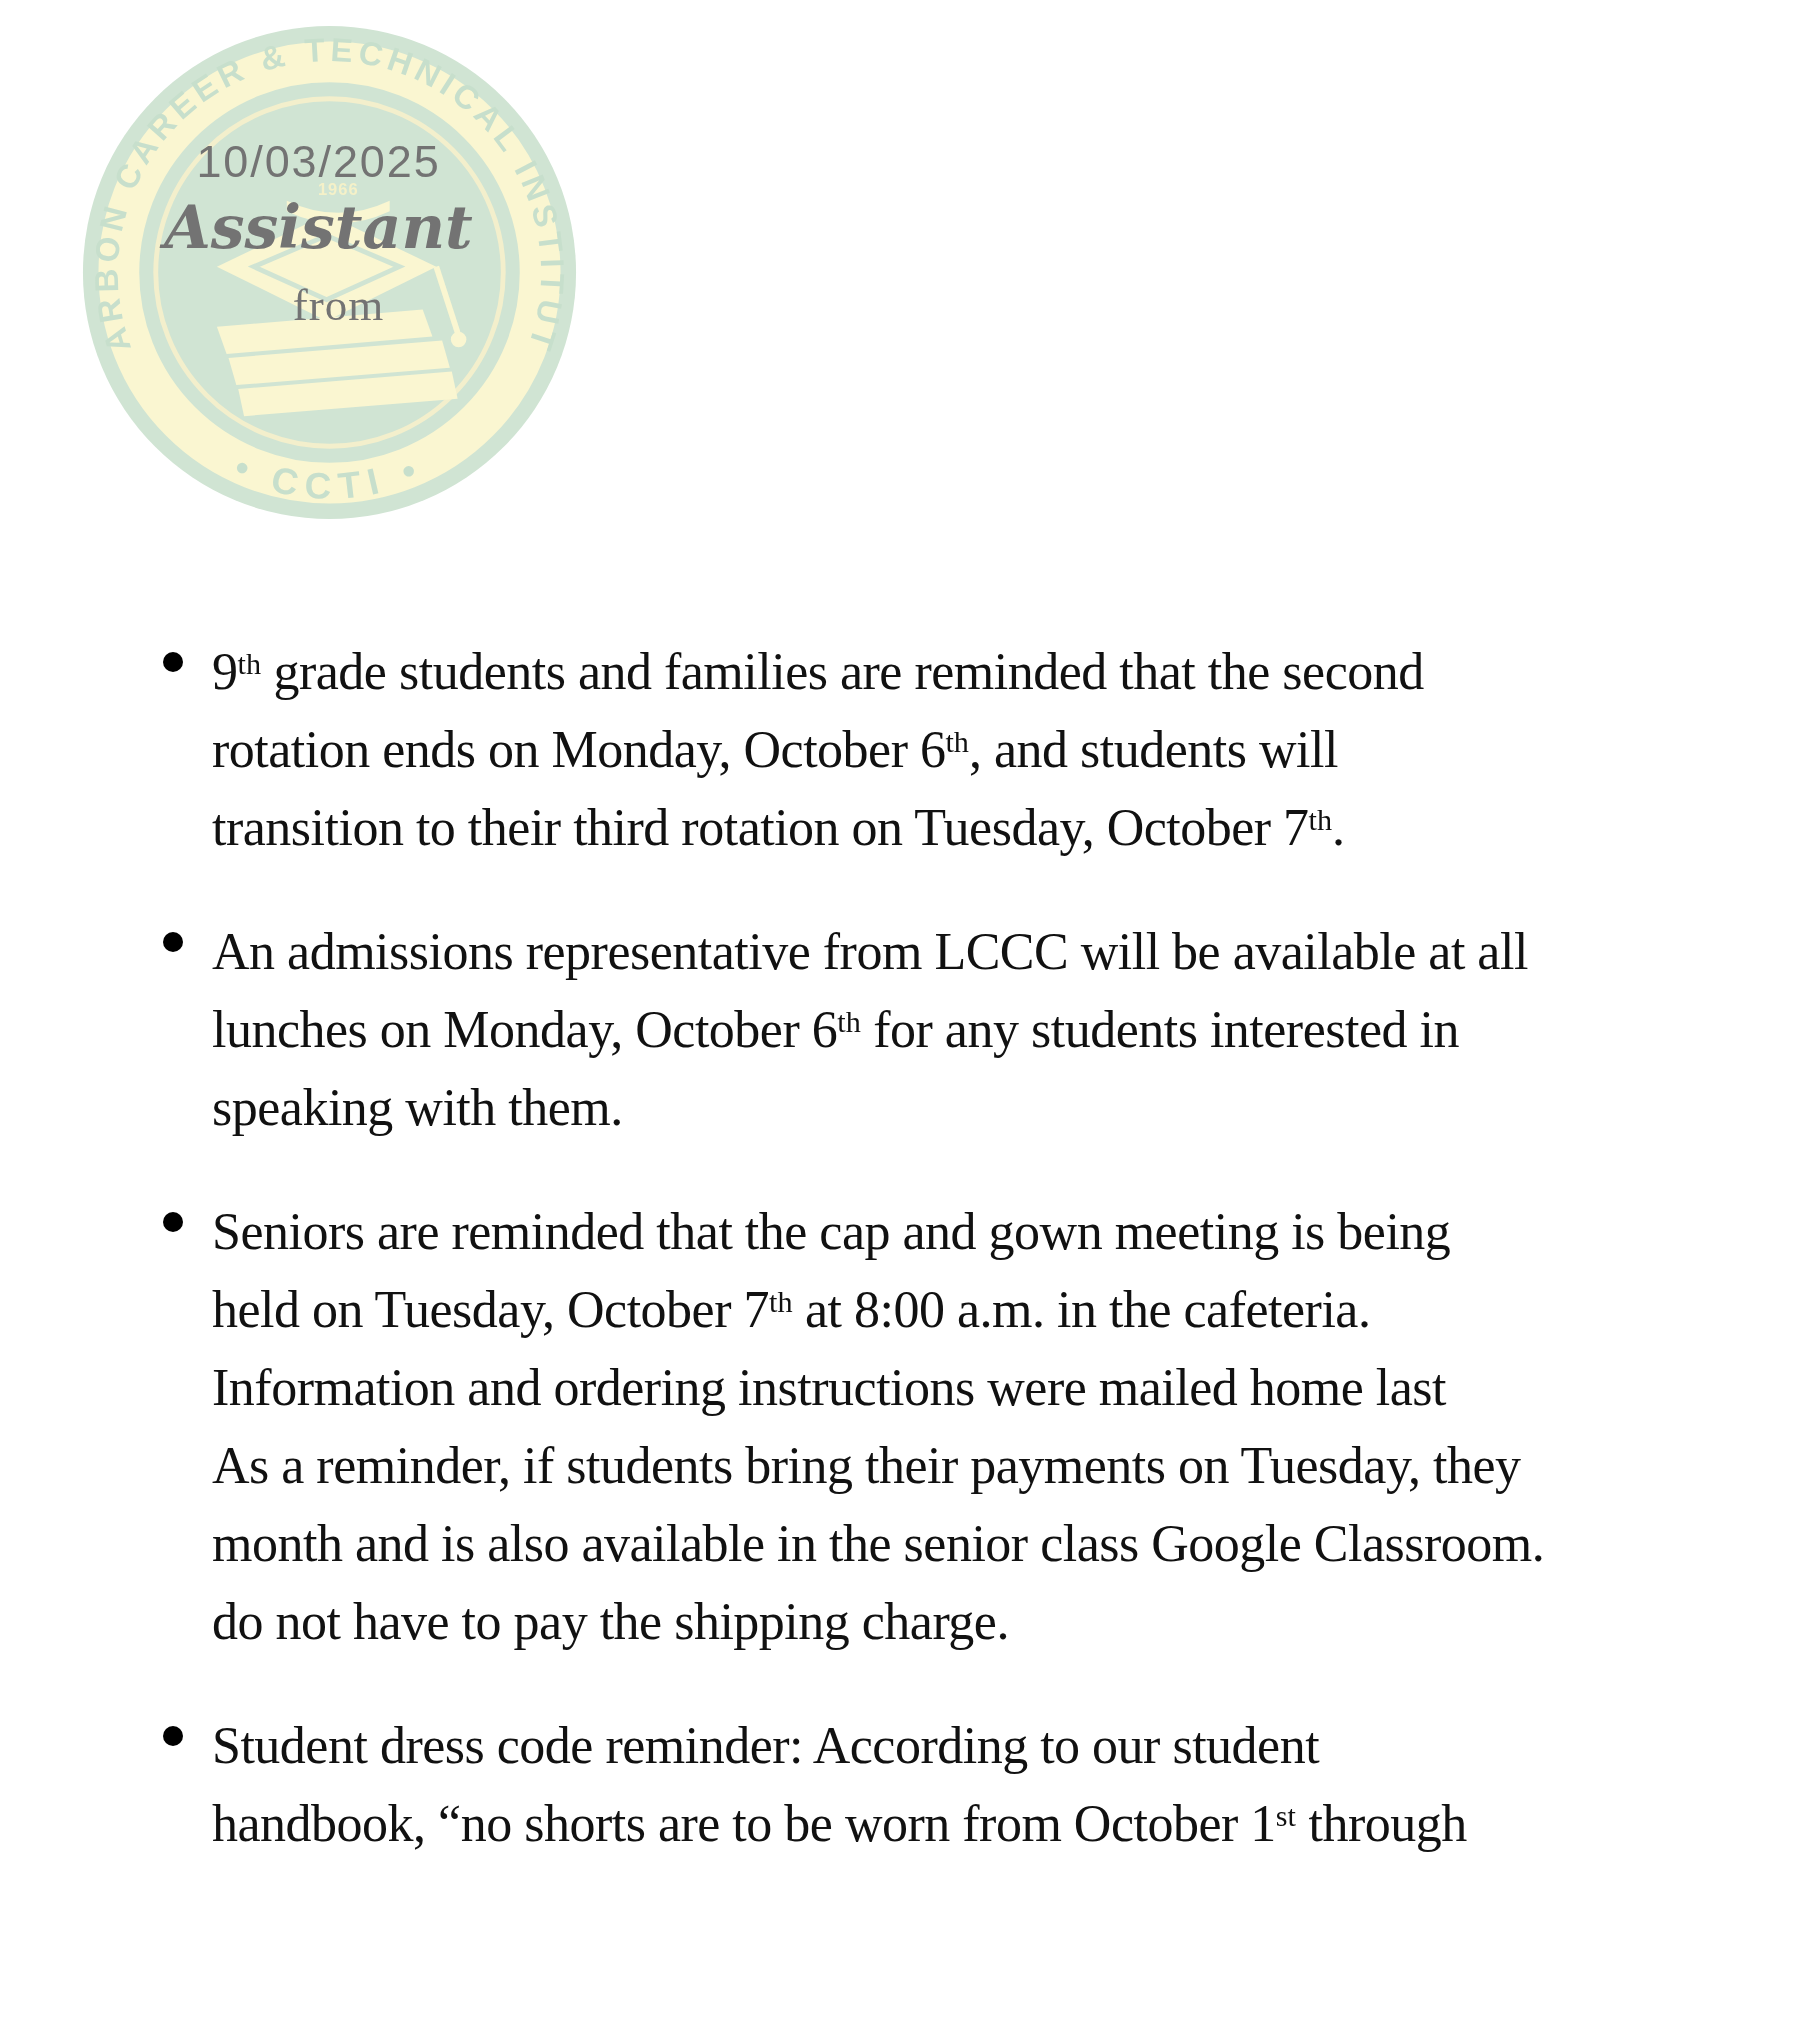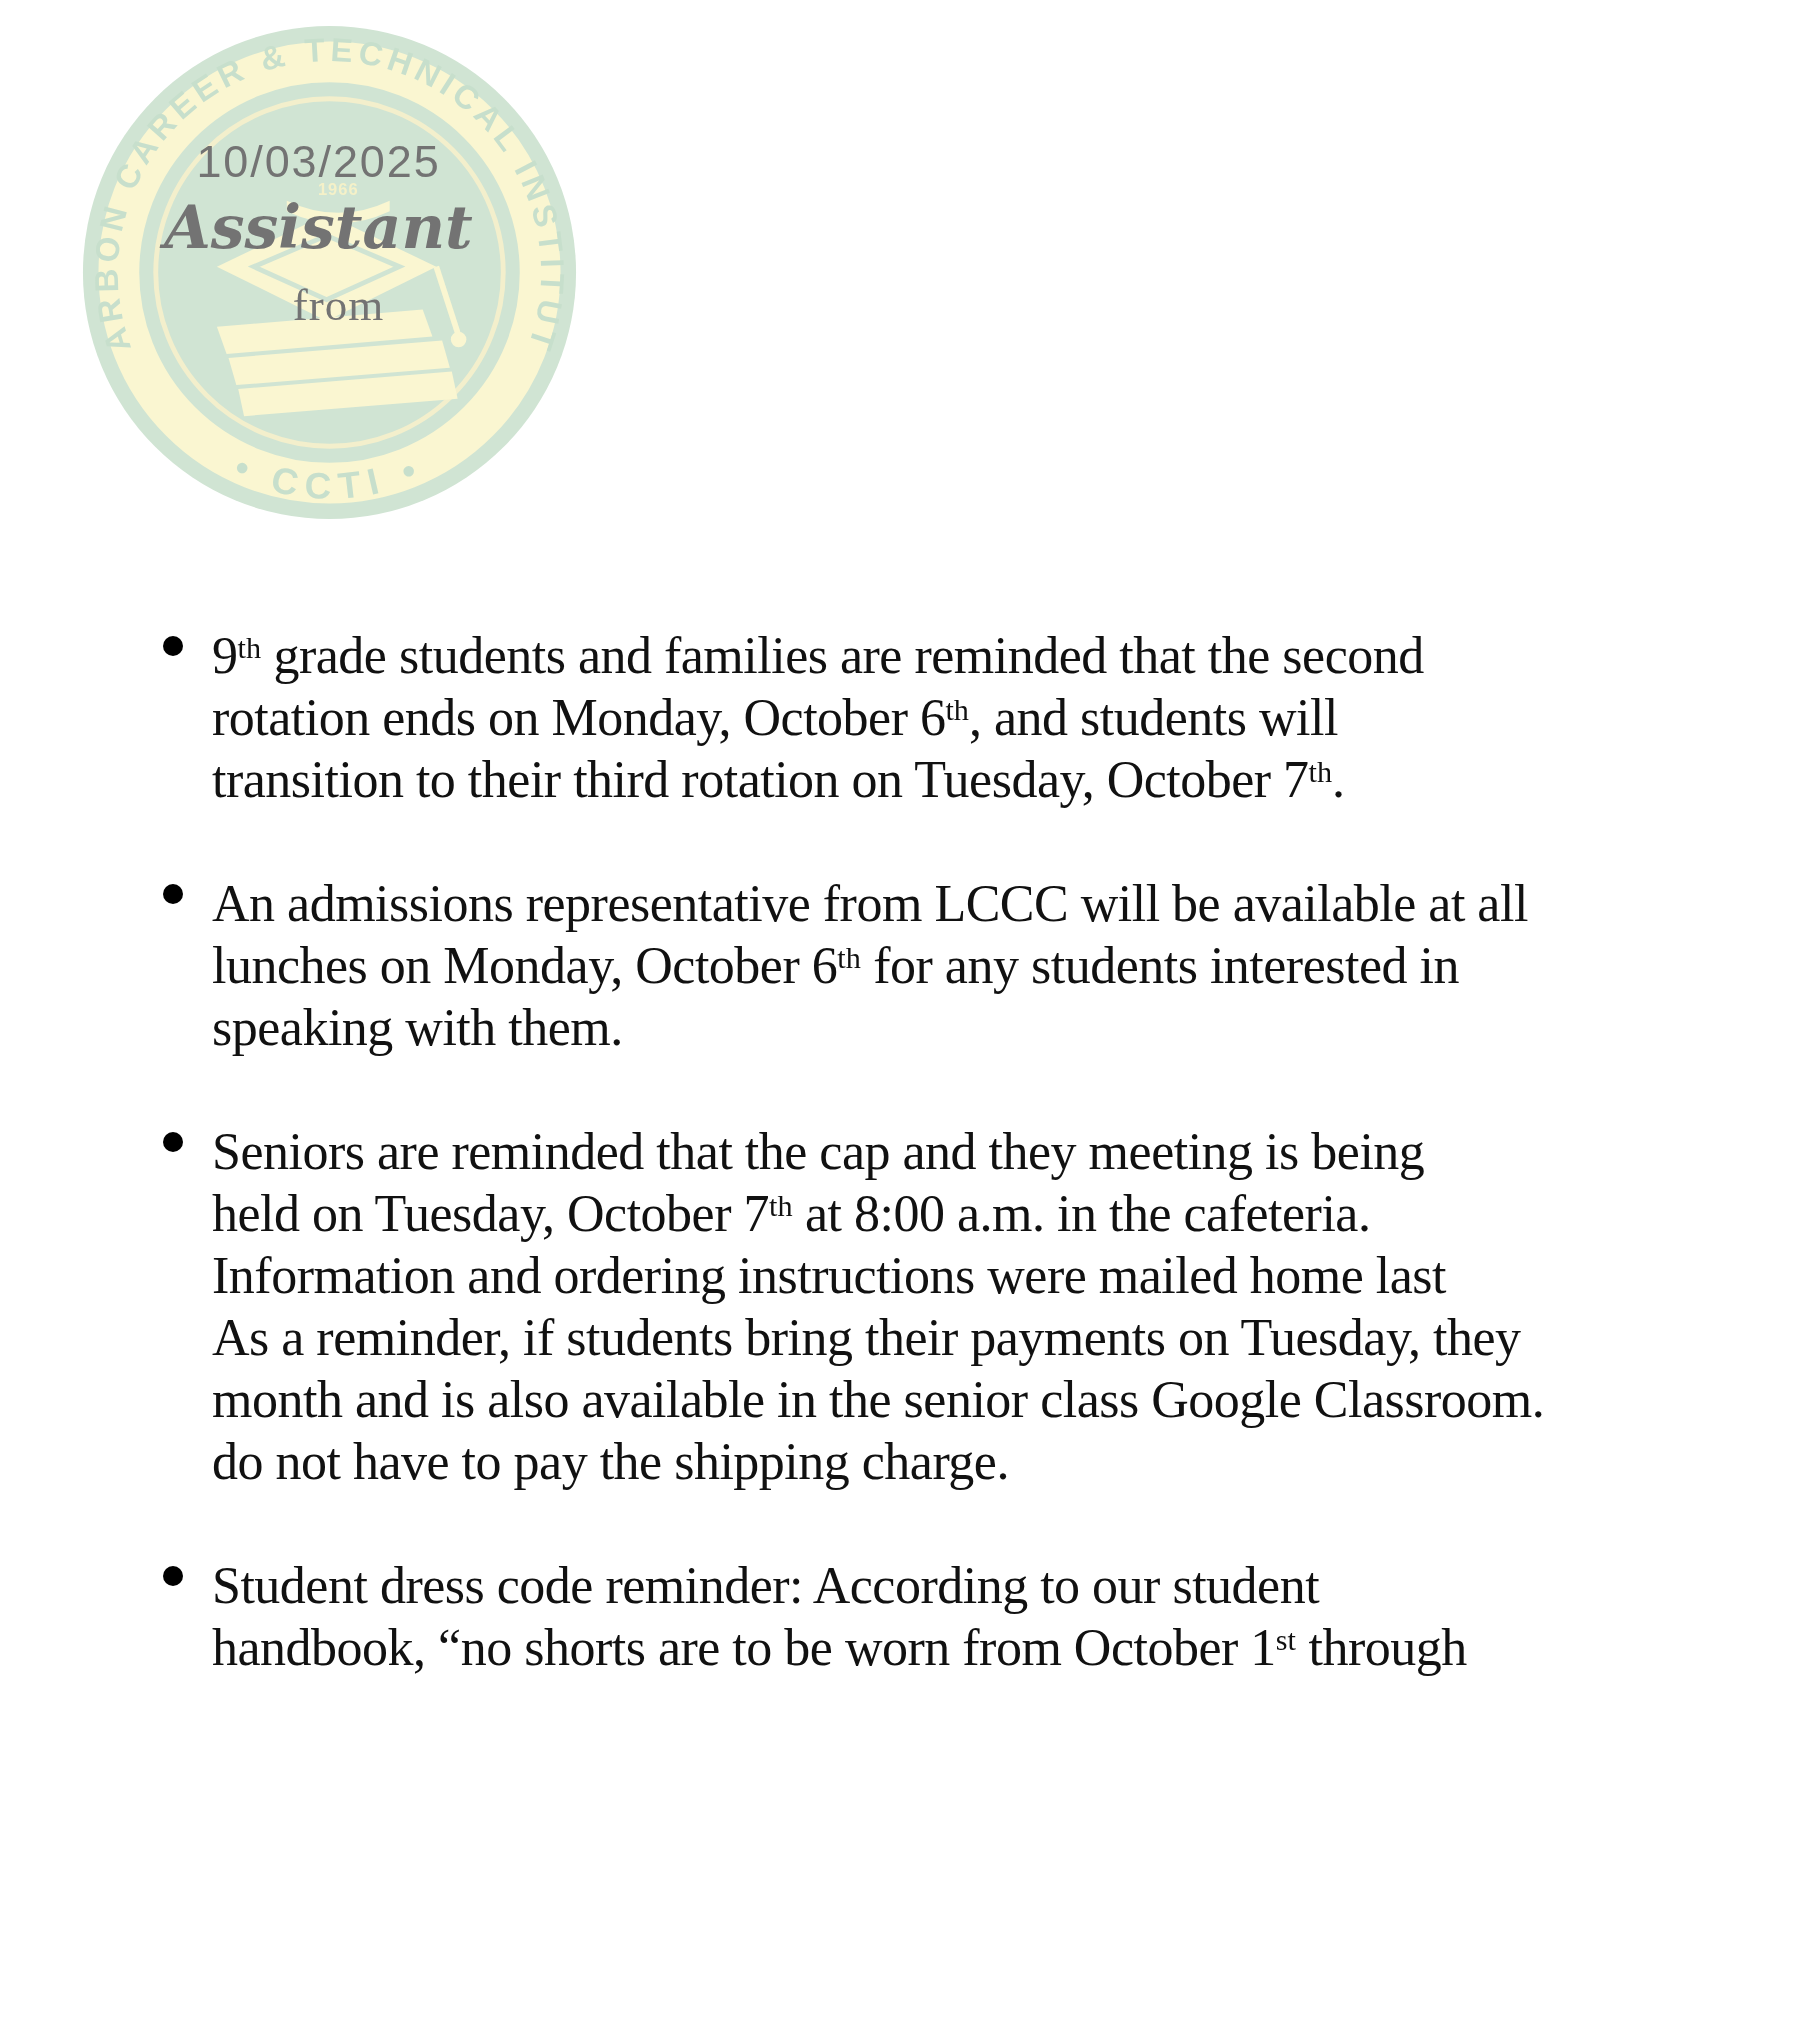--- a/index.html
+++ b/index.html
@@ -97,20 +97,21 @@
     border-radius: 50%;
     background: #000000;
   }
   .bline {
     font-family: "Liberation Serif", serif;
     font-size: 52px;
     line-height: 62px;
     letter-spacing: -0.5px;
     color: #111111;
     white-space: nowrap;
+    margin-top: 16px;
   }
   .bline sup {
     font-size: 0.58em;
     line-height: 0;
     vertical-align: 0.5em;
     letter-spacing: 0;
   }
 </style>
 </head>
 <body>
@@ -156,21 +157,21 @@
         <div class="bline">9<sup>th</sup> grade students and families are reminded that the second</div>
         <div class="bline">rotation ends on Monday, October 6<sup>th</sup>, and students will</div>
         <div class="bline">transition to their third rotation on Tuesday, October 7<sup>th</sup>.</div>
       </li>
       <li>
         <div class="bline">An admissions representative from LCCC will be available at all</div>
         <div class="bline">lunches on Monday, October 6<sup>th</sup> for any students interested in</div>
         <div class="bline">speaking with them.</div>
       </li>
       <li>
-        <div class="bline">Seniors are reminded that the cap and they meeting is being</div>
+        <div class="bline">Seniors are reminded that the cap and gown meeting is being</div>
         <div class="bline">held on Tuesday, October 7<sup>th</sup> at 8:00 a.m. in the cafeteria.</div>
         <div class="bline">Information and ordering instructions were mailed home last</div>
         <div class="bline">As a reminder, if students bring their payments on Tuesday, they</div>
         <div class="bline">month and is also available in the senior class Google Classroom.</div>
         <div class="bline">do not have to pay the shipping charge.</div>
       </li>
       <li>
         <div class="bline">Student dress code reminder: According to our student</div>
         <div class="bline">handbook, “no shorts are to be worn from October 1<sup>st</sup> through</div>
       </li>

